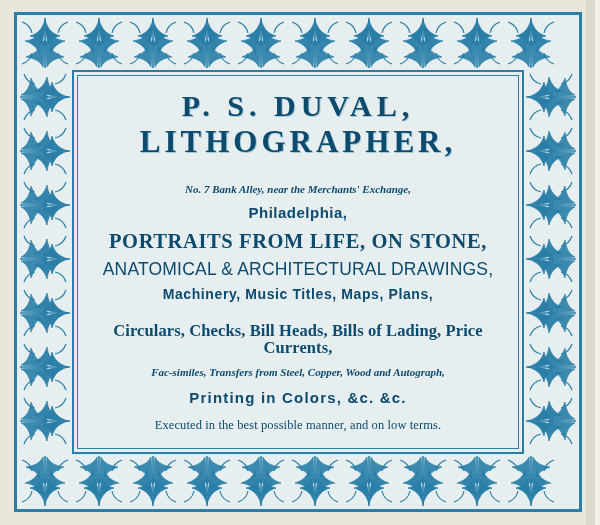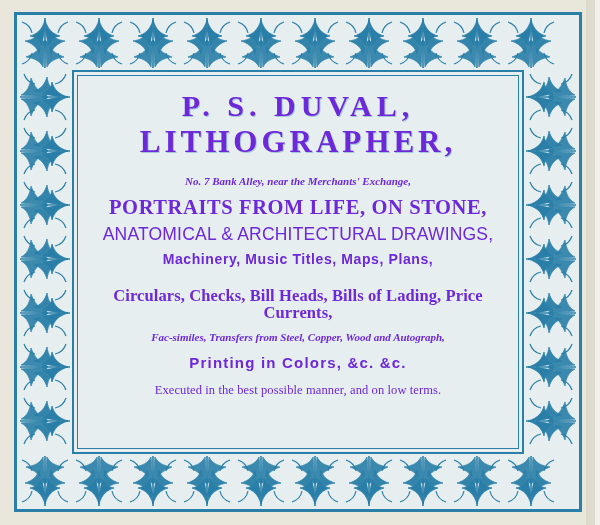--- a/index.html
+++ b/index.html
@@ -83,39 +83,39 @@
   }
   .orn-col .leaf { width: 54px; height: 54px; }
 
   
   .content {
     position: absolute;
     left: 80px;
     top: 78px;
     width: 408px;
     text-align: center;
-    color: #6d28d9;
+    color: #0c4a6e;
   }
 
   .line { margin: 0; line-height: 1.05; }
 
   .l-name {
     font-family: "Liberation Serif", serif;
     font-weight: bold;
     font-size: 30px;
     letter-spacing: 5px;
     margin-bottom: 4px;
     text-shadow: 1px 1px 0 rgba(42,127,168,0.35);
   }
   .l-litho {
     font-family: "Liberation Serif", serif;
     font-weight: bold;
     font-size: 31px;
     letter-spacing: 4px;
-    margin-bottom: 18px;
+    margin-bottom: 26px;
     text-shadow: 1px 1px 0 rgba(42,127,168,0.35);
   }
   .l-address {
     font-family: "Liberation Serif", serif;
     font-style: italic;
     font-weight: bold;
     font-size: 11px;
     margin-bottom: 9px;
   }
   .l-city {
@@ -804,20 +804,21 @@
   </svg></div>
       </div>
 
     <div class="border-frame inner"></div>
     <div class="border-frame inner2"></div>
 
     <div class="content">
       <p class="line l-name">P. S. DUVAL,</p>
       <p class="line l-litho">LITHOGRAPHER,</p>
       <p class="line l-address">No. 7 Bank Alley, near the Merchants' Exchange,</p>
+      <p class="line l-city">Philadelphia,</p>
       <p class="line l-portraits">PORTRAITS FROM LIFE, ON STONE,</p>
       <p class="line l-anatomical">ANATOMICAL &amp; ARCHITECTURAL DRAWINGS,</p>
       <p class="line l-machinery">Machinery, Music Titles, Maps, Plans,</p>
       <p class="line l-circulars">Circulars, Checks, Bill Heads, Bills of Lading, Price Currents,</p>
       <p class="line l-facsimiles">Fac-similes, Transfers from Steel, Copper, Wood and Autograph,</p>
       <p class="line l-colors">Printing in Colors, &amp;c. &amp;c.</p>
       <p class="line l-executed">Executed in the best possible manner, and on low terms.</p>
     </div>
   </div>
 

